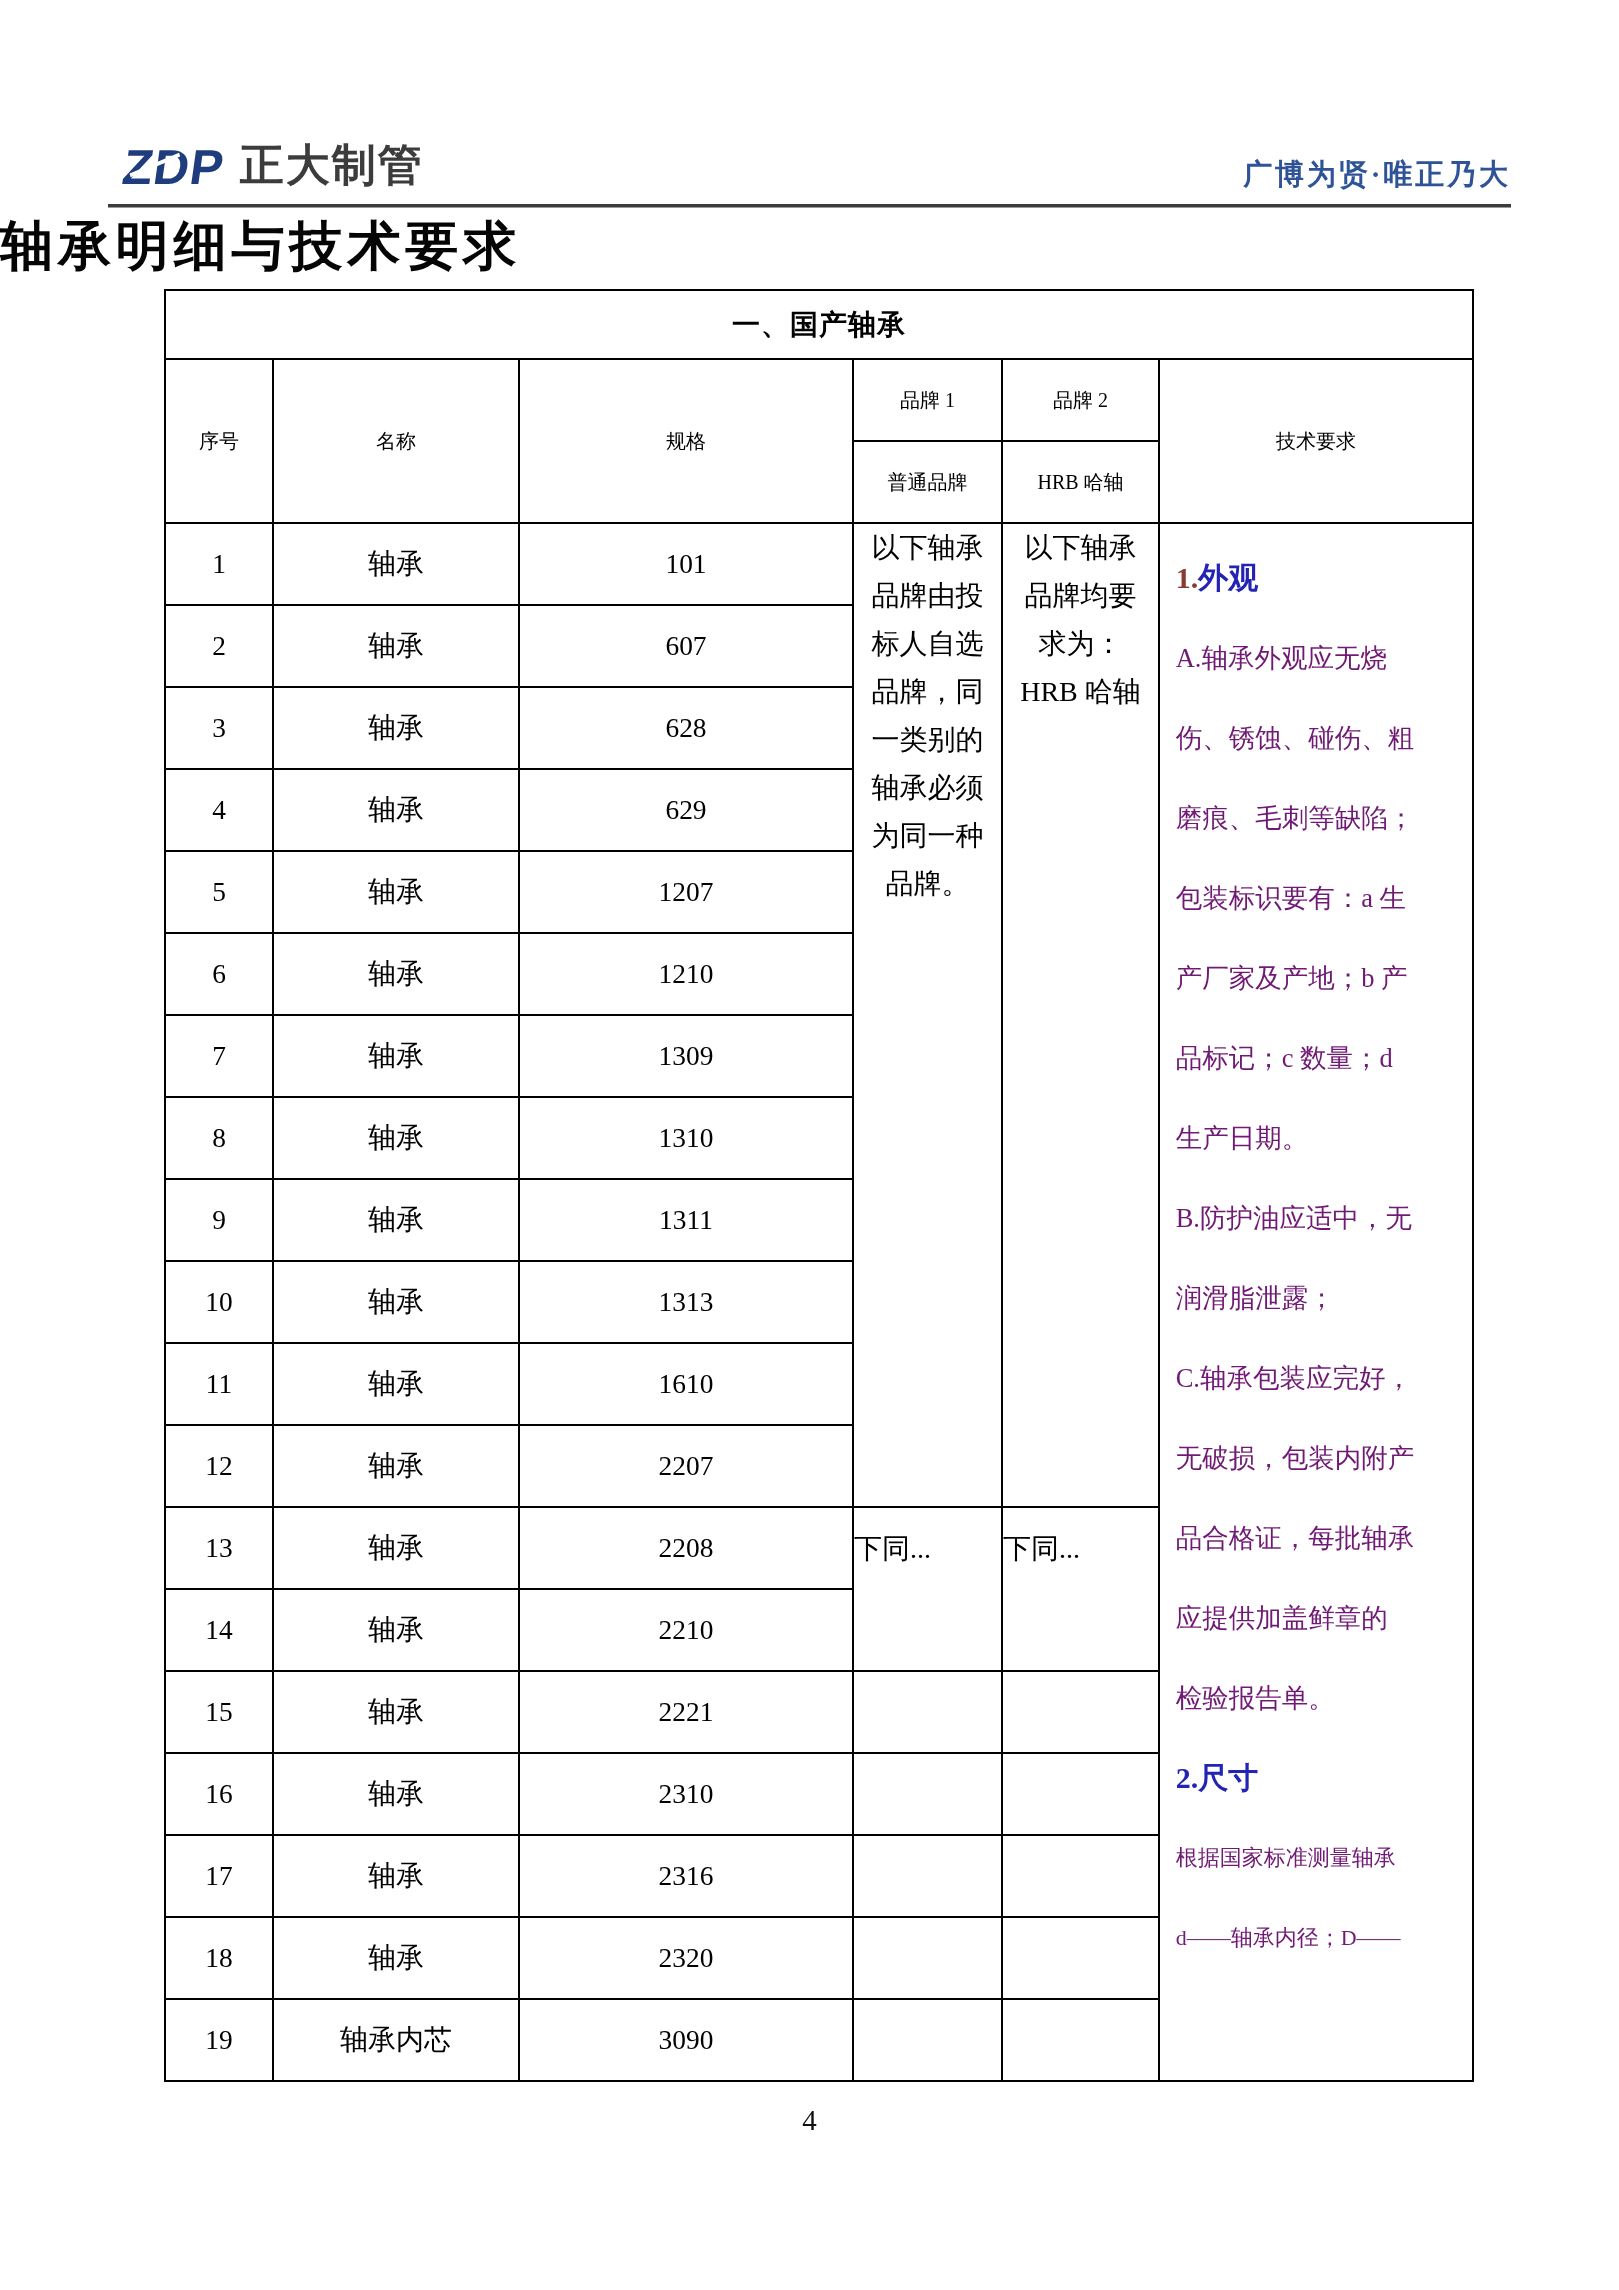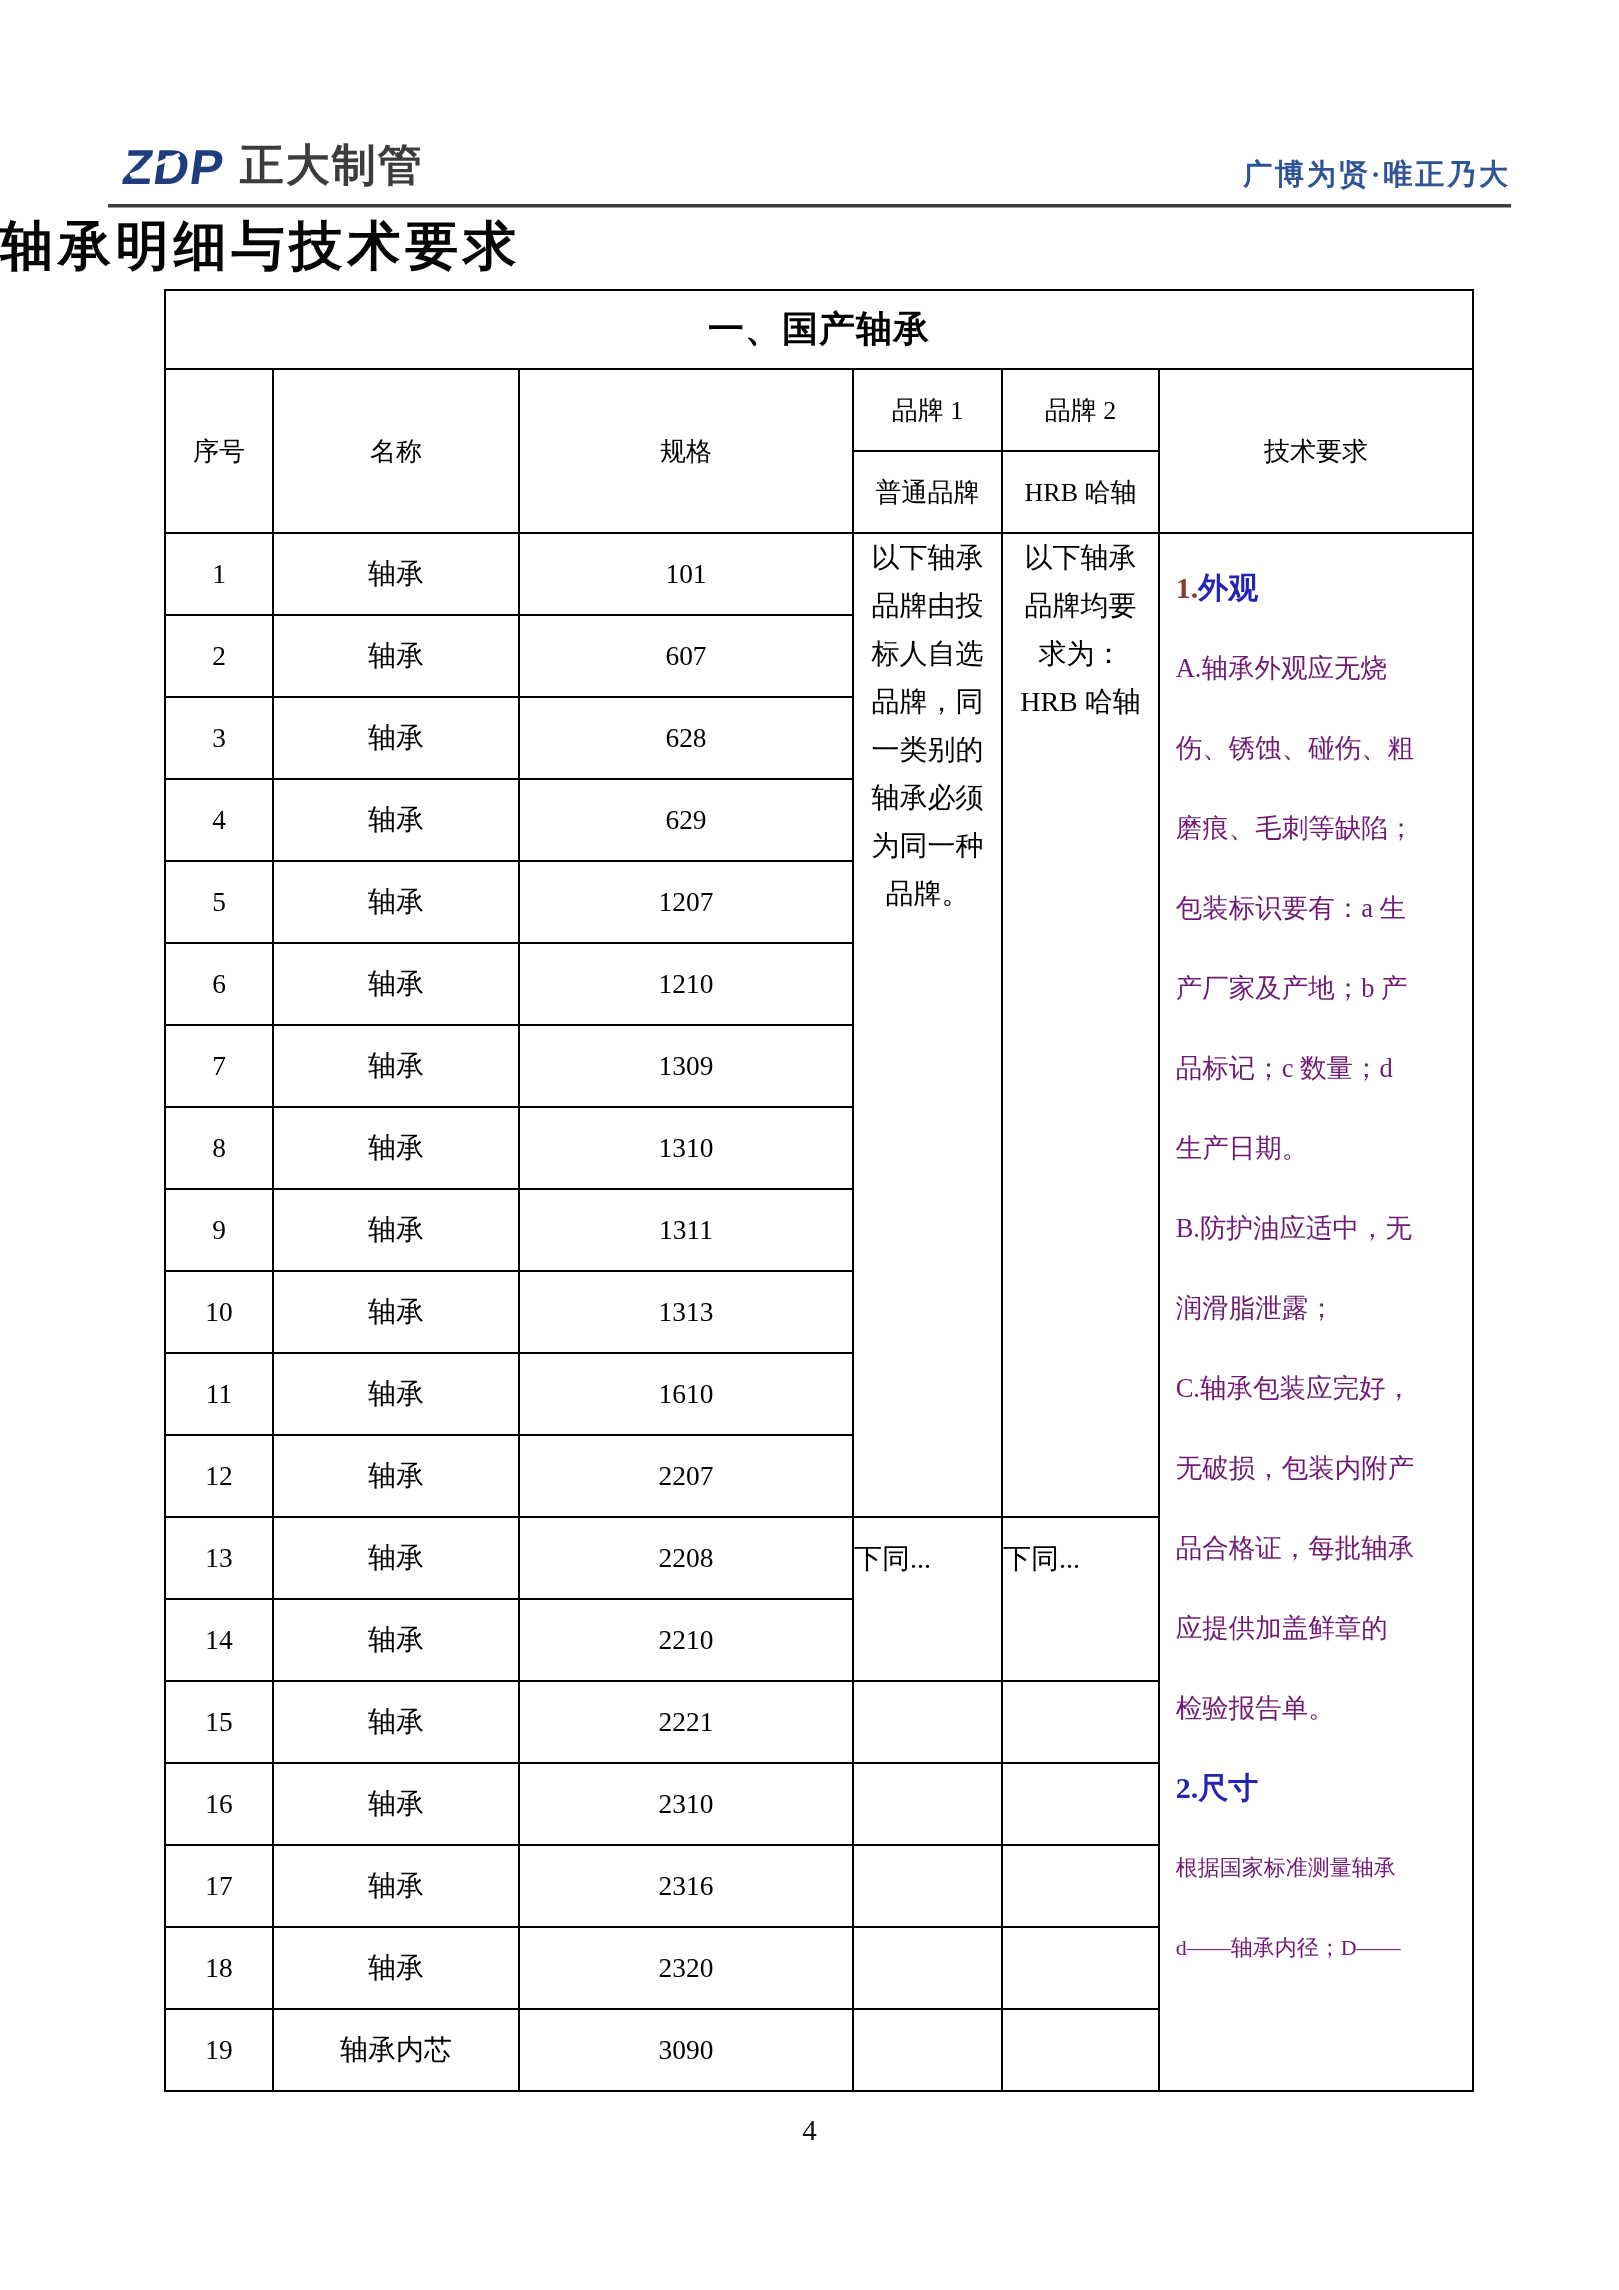--- a/index.html
+++ b/index.html
@@ -58,27 +58,27 @@
   
   table.main {
     border-collapse: collapse; table-layout: fixed;
     width: 1308px; margin-left: 164px; margin-top: 12.7px;
     border: 2.9px solid var(--border-black, #000);
     font-size: 28px;
   }
   td, th { border: 2px solid var(--border-black, #000); }
   th { font-weight: normal; }
   .caption th {
-    height: 79px; font-weight: bold; font-size: 36px;
+    height: 69px; font-weight: bold; font-size: 28px;
     text-align: center; letter-spacing: 1px;
     border-bottom-width: 2.9px;
     margin-left: 31px;
   }
   thead tr.hrow { height: 82px; }
-  thead th { text-align: center; vertical-align: middle; font-size: 26px; }
+  thead th { text-align: center; vertical-align: middle; font-size: 20px; }
   tbody tr { height: 82px; }
   .c-no   { text-align: center; vertical-align: middle; font-size: 27.4px; }
   .c-name { text-align: center; vertical-align: middle; font-size: 28px; }
   .c-spec { text-align: center; vertical-align: middle; font-size: 27.4px; }
 
   .brand-note {
     vertical-align: top; text-align: center;
     white-space: pre-line; line-height: 48px; font-size: 28px;
     padding: 0 3.9px;
   }

